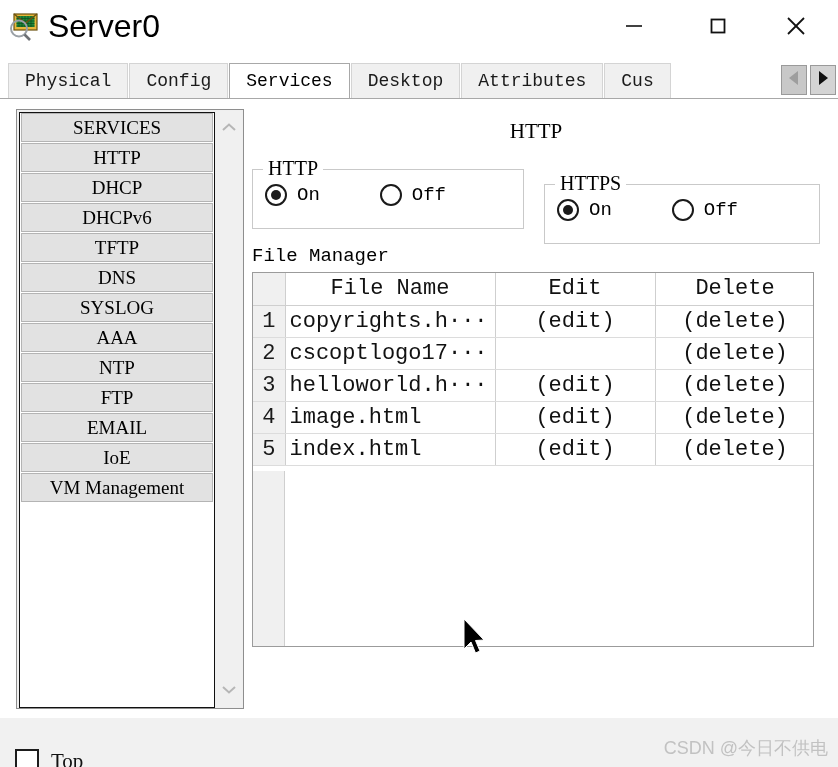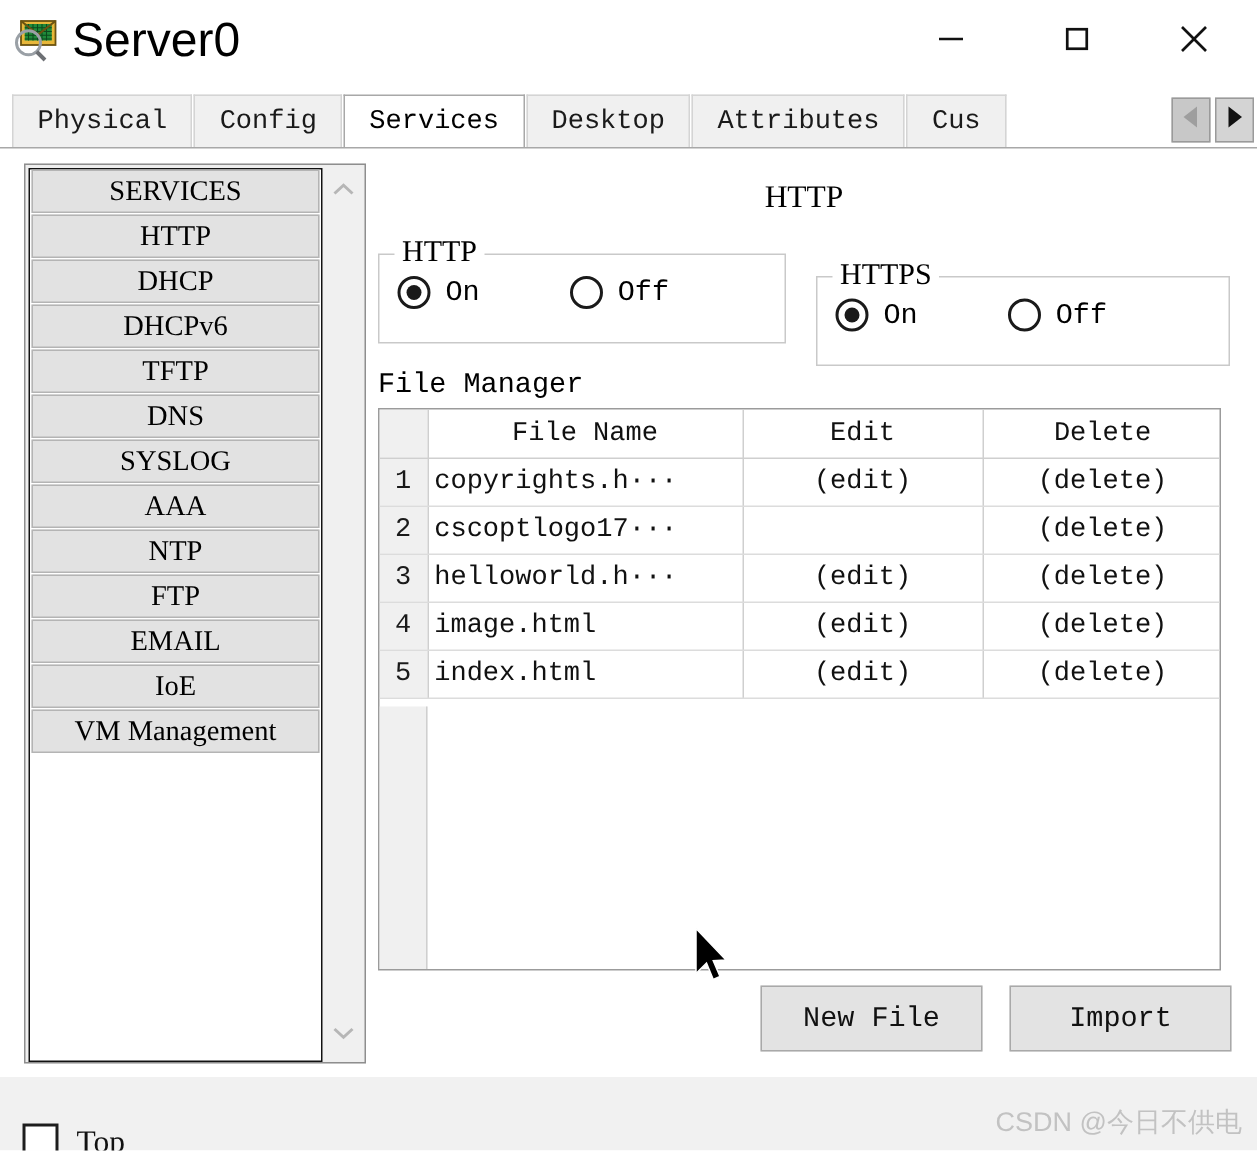--- a/index.html
+++ b/index.html
@@ -195,21 +195,21 @@
     width: 100%; border-collapse: collapse;
     table-layout: fixed;
   }
   table.grid col.c-num { width: 32px; }
   table.grid col.c-name { width: 210px; }
   table.grid col.c-edit { width: 160px; }
   table.grid col.c-del { width: 160px; }
   table.grid th, table.grid td {
     height: 32px;
     font-family: "Liberation Mono", monospace;
-    font-size: 18px;
+    font-size: 22px;
     color: #111111;
     border-right: 1px solid #cfcfcf;
     border-bottom: 1px solid #dcdcdc;
     padding: 0;
     font-weight: normal;
     overflow: hidden;
     white-space: nowrap;
   }
   table.grid th { border-bottom: 1px solid #cfcfcf; }
   table.grid th.hnum, table.grid td.rnum {
@@ -509,28 +509,20 @@
             <tr>
               <td class="rnum">5</td>
               <td class="fname">index.html</td>
               <td class="cedit">(edit)</td>
               <td class="cdel">(delete)</td>
             </tr>
           </tbody>
         </table>
       </div>
 
-      <div class="fm-buttons">
-        <div class="btn">
-            <span>New File</span>
-          </div>
-        <div class="btn">
-            <span>Import</span>
-          </div>
-      </div>
 
     </div>
   </div>
 
   <span class="cursor">
     <svg width="28" height="40" viewBox="0 0 28 40">
       <polygon points="2,1 2,31 9,24 13.5,35 18,33 13.5,22.5 22,22" fill="#000000" stroke="#ffffff" stroke-width="1"></polygon>
     </svg>
   </span>
 

